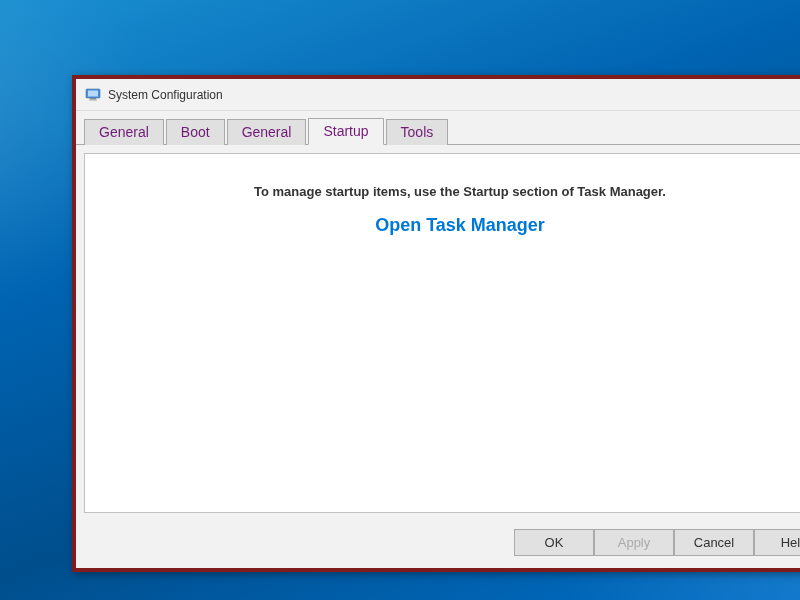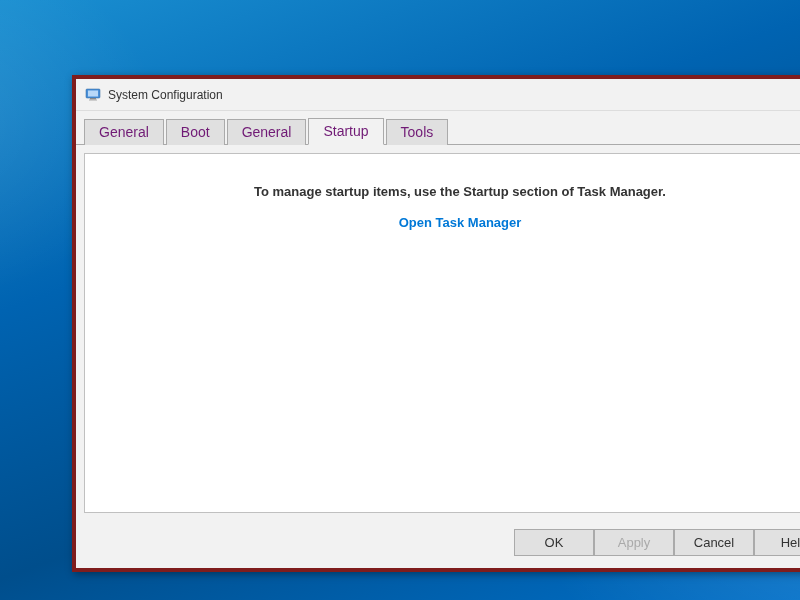--- a/index.html
+++ b/index.html
@@ -125,21 +125,21 @@
       font-size: 13px;
       color: #333;
       text-align: center;
       margin-bottom: 16px;
     }
 
     .link-button {
       color: #0078d7;
       text-decoration: none;
       cursor: pointer;
-      font-size: 13px;
+      font-size: 18px;
     }
 
     
     .button-row {
       display: flex;
       justify-content: flex-end;
       padding: 8px 10px 12px 10px;
       gap: 0;
     }
 

